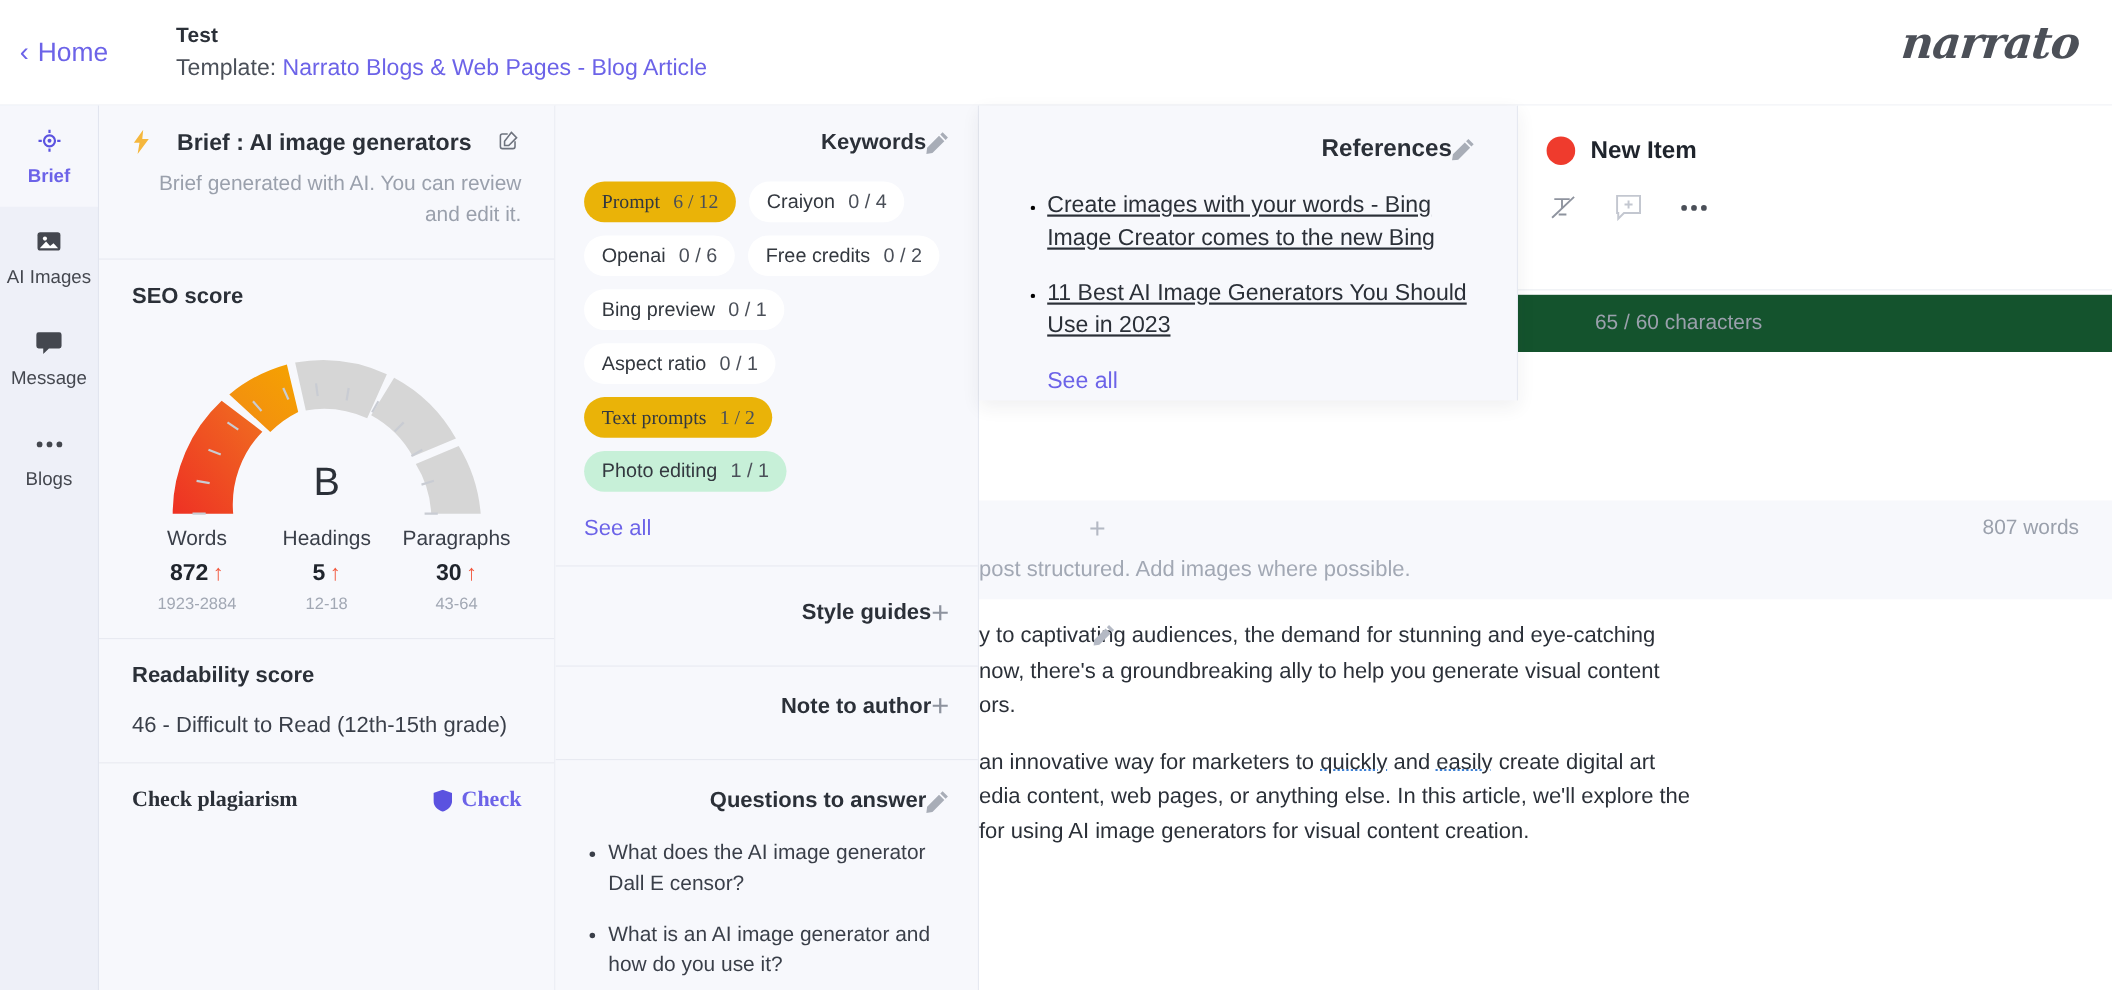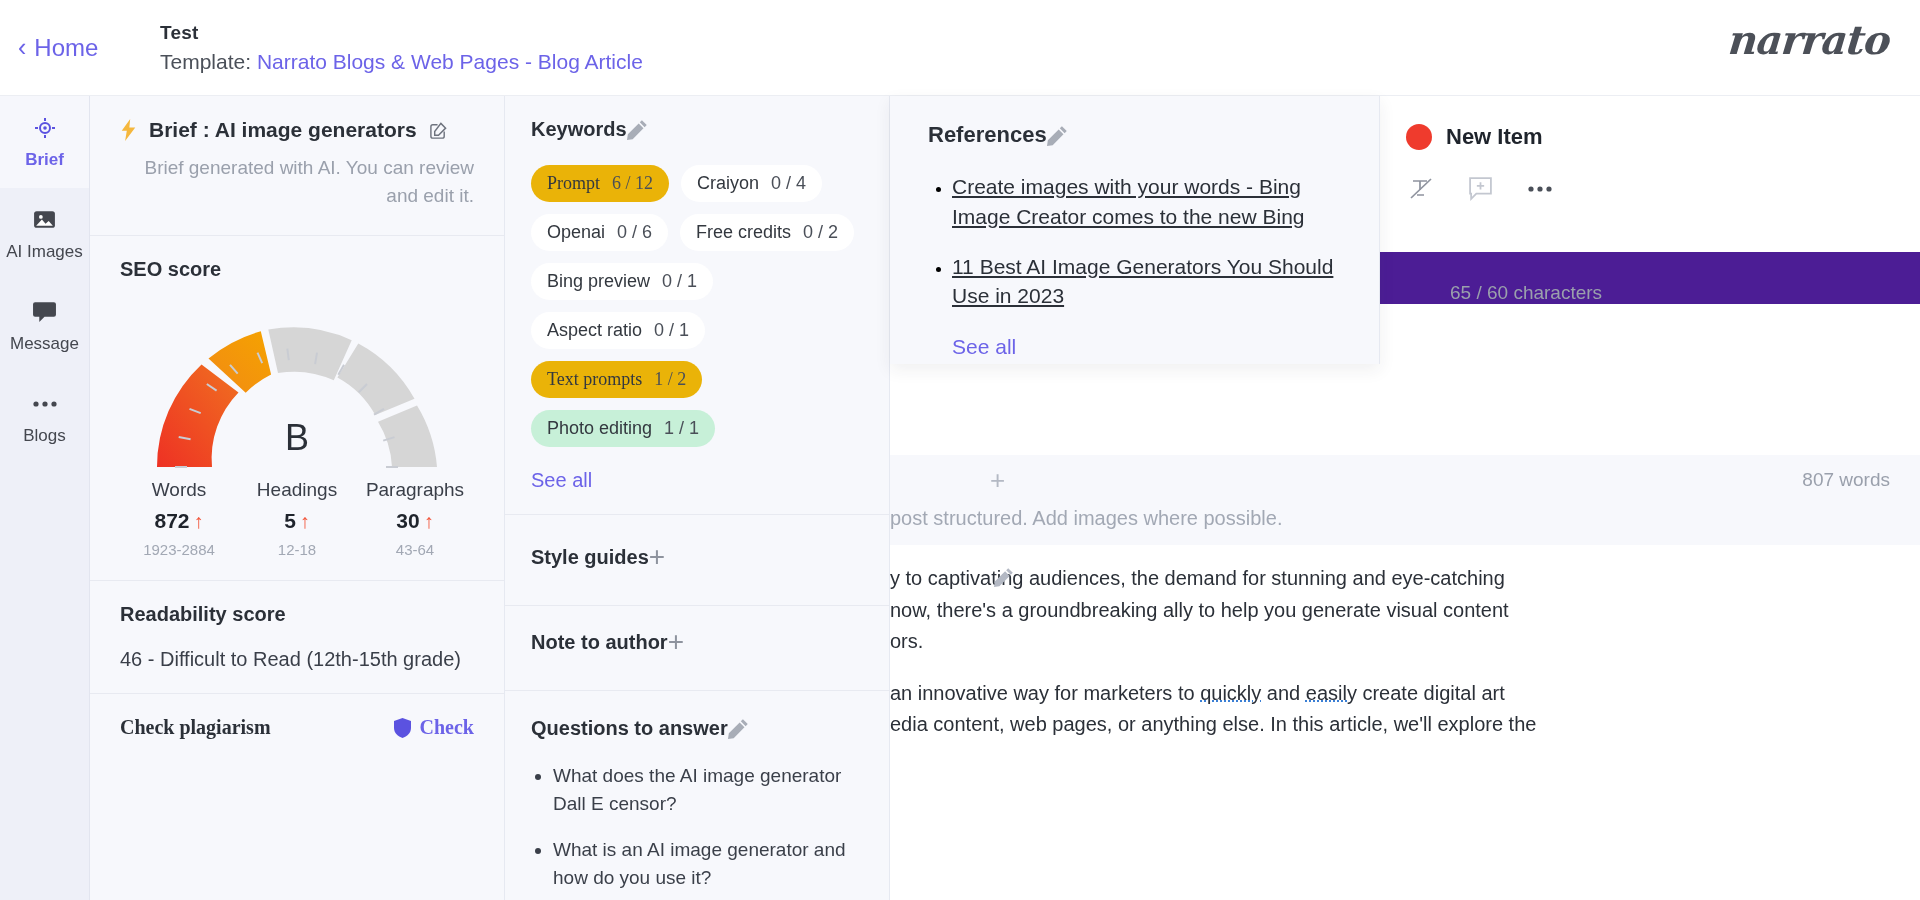--- a/index.html
+++ b/index.html
@@ -48,21 +48,21 @@
   .rail-label { font-size: 17px; color: #44474f; }
   .rail-ico { height: 26px; display: flex; align-items: center; justify-content: center; }
 
   
   .col-brief {
     position: absolute; left: 90px; top: 96px; width: 415px; height: 804px;
     background: #f7f8fc; border-right: 1px solid #e6e9f1;
     overflow: hidden;
   }
   .brief-head { padding: 22px 30px 26px 30px; }
-  .brief-title-row { display: flex; align-items: center; gap: 12px; }
+  .brief-title-row { display: flex; align-items: flex-start; gap: 24px; }
   .brief-title { font-size: 21px; font-weight: 700; color: #2b3038; }
   .brief-sub { font-size: 19px; color: #9aa0ac; line-height: 1.45; margin-top: 12px; text-align: right; }
   .sec { padding: 22px 30px; border-top: 1px solid #e8eaf1; }
   .sec-title { font-size: 20px; font-weight: 700; color: #2b3038; }
 
   .gauge-wrap { position: relative; height: 180px; margin-top: 14px; }
   .gauge-svg { position: absolute; left: 50%; transform: translateX(-50%); top: 0; }
   .gauge-grade {
     position: absolute; left: 50%; transform: translateX(-50%);
     top: 122px; font-size: 36px; color: #2b3038; font-weight: 400;
@@ -77,21 +77,21 @@
   .plag-row { display: flex; align-items: flex-end; justify-content: space-between; font-family: Liberation Serif, serif; }
   .plag-btn { display: flex; align-items: center; gap: 9px; color: #6c63e8; font-size: 20px; font-weight: 700; cursor: pointer; }
 
   
   .col-kw {
     position: absolute; left: 505px; top: 96px; width: 385px; height: 804px;
     background: #f7f8fc; border-right: 1px solid #e6e9f1; overflow: hidden;
   }
   .kw-sec { padding: 22px 26px; border-top: 1px solid #e8eaf1; position: relative; }
   .kw-sec:first-child { border-top: none; }
-  .sec-head { display: flex; align-items: center; justify-content: flex-start; }
+  .sec-head { display: flex; align-items: center; justify-content: flex-end; }
   .chips { display: flex; flex-wrap: wrap; gap: 12px; margin-top: 24px; }
   .chip {
     border-radius: 999px; padding: 8px 16px; font-size: 18px;
     background: #ffffff; color: #33383f; white-space: nowrap;
     display: flex; gap: 12px; align-items: center; cursor: pointer;
   }
   .chip .cnt { color: #4a4f58; }
   .chip.yellow { background: #eab308; font-family: Liberation Serif, serif; }
   .chip.green  { background: #c7f0d8; }
   .see-all { color: #6c63e8; font-size: 20px; margin-top: 22px; cursor: pointer; display: inline-block; }
@@ -121,22 +121,22 @@
   }
   .new-item-card {
     position: absolute; left: 1378px; top: 96px; width: 542px; height: 168px;
     background: #ffffff; border-bottom: 1px solid #eceef3;
   }
   .ni-row { display: flex; align-items: center; gap: 14px; padding: 28px 16px 0 28px; }
   .ni-dot { width: 26px; height: 26px; border-radius: 50%; background: #ef3b2d; }
   .ni-label { font-size: 22px; font-weight: 700; color: #1f242c; }
   .ni-tools { display: flex; align-items: center; gap: 34px; padding: 26px 0 0 30px; }
   .meta-bar {
-    position: absolute; left: 1378px; top: 252px; width: 542px; height: 52px;
-    background: #4c1d95; display: flex; align-items: flex-end; justify-content: flex-start;
+    position: absolute; left: 1378px; top: 268px; width: 542px; height: 52px;
+    background: #14532d; display: flex; align-items: center; justify-content: flex-start;
   }
   .meta-chars { font-size: 19px; color: #9aa0ac; padding-left: 72px; }
   .words-bar {
     position: absolute; left: 890px; top: 455px; right: 0; height: 90px;
     background: #f7f8fc;
   }
   .words-count { position: absolute; right: 30px; top: 14px; font-size: 19px; color: #9aa0ac; }
   .outline-hint { position: absolute; left: 0px; top: 52px; font-size: 20px; color: #a2a8b4; }
   .plus-gutter { position: absolute; left: 100px; top: 10px; font-size: 26px; color: #b4b9c4; cursor: pointer; }
   .body-text { position: absolute; left: 890px; top: 545px; right: 0; bottom: 0; background: #ffffff; padding: 18px 34px 0 0; }
@@ -467,16 +467,17 @@
         </svg>
     </span>
     <p class="body-p">
       <span>y to captivating audiences, the demand for stunning and eye-catching</span><br>
       <span>now, there's a groundbreaking ally to help you generate visual content</span><br>
       <span>ors.</span>
     </p>
     <p class="body-p">
       <span>an innovative way for marketers to </span><span class="sp">quickly</span><span> and </span><span class="sp">easily</span><span> create digital art</span><br>
       <span>edia content, web pages, or anything else. In this article, we'll explore the</span><br>
+      <span>for using AI image generators for visual content creation.</span>
     </p>
   </div>
 
 </div>
 
 </body></html>

